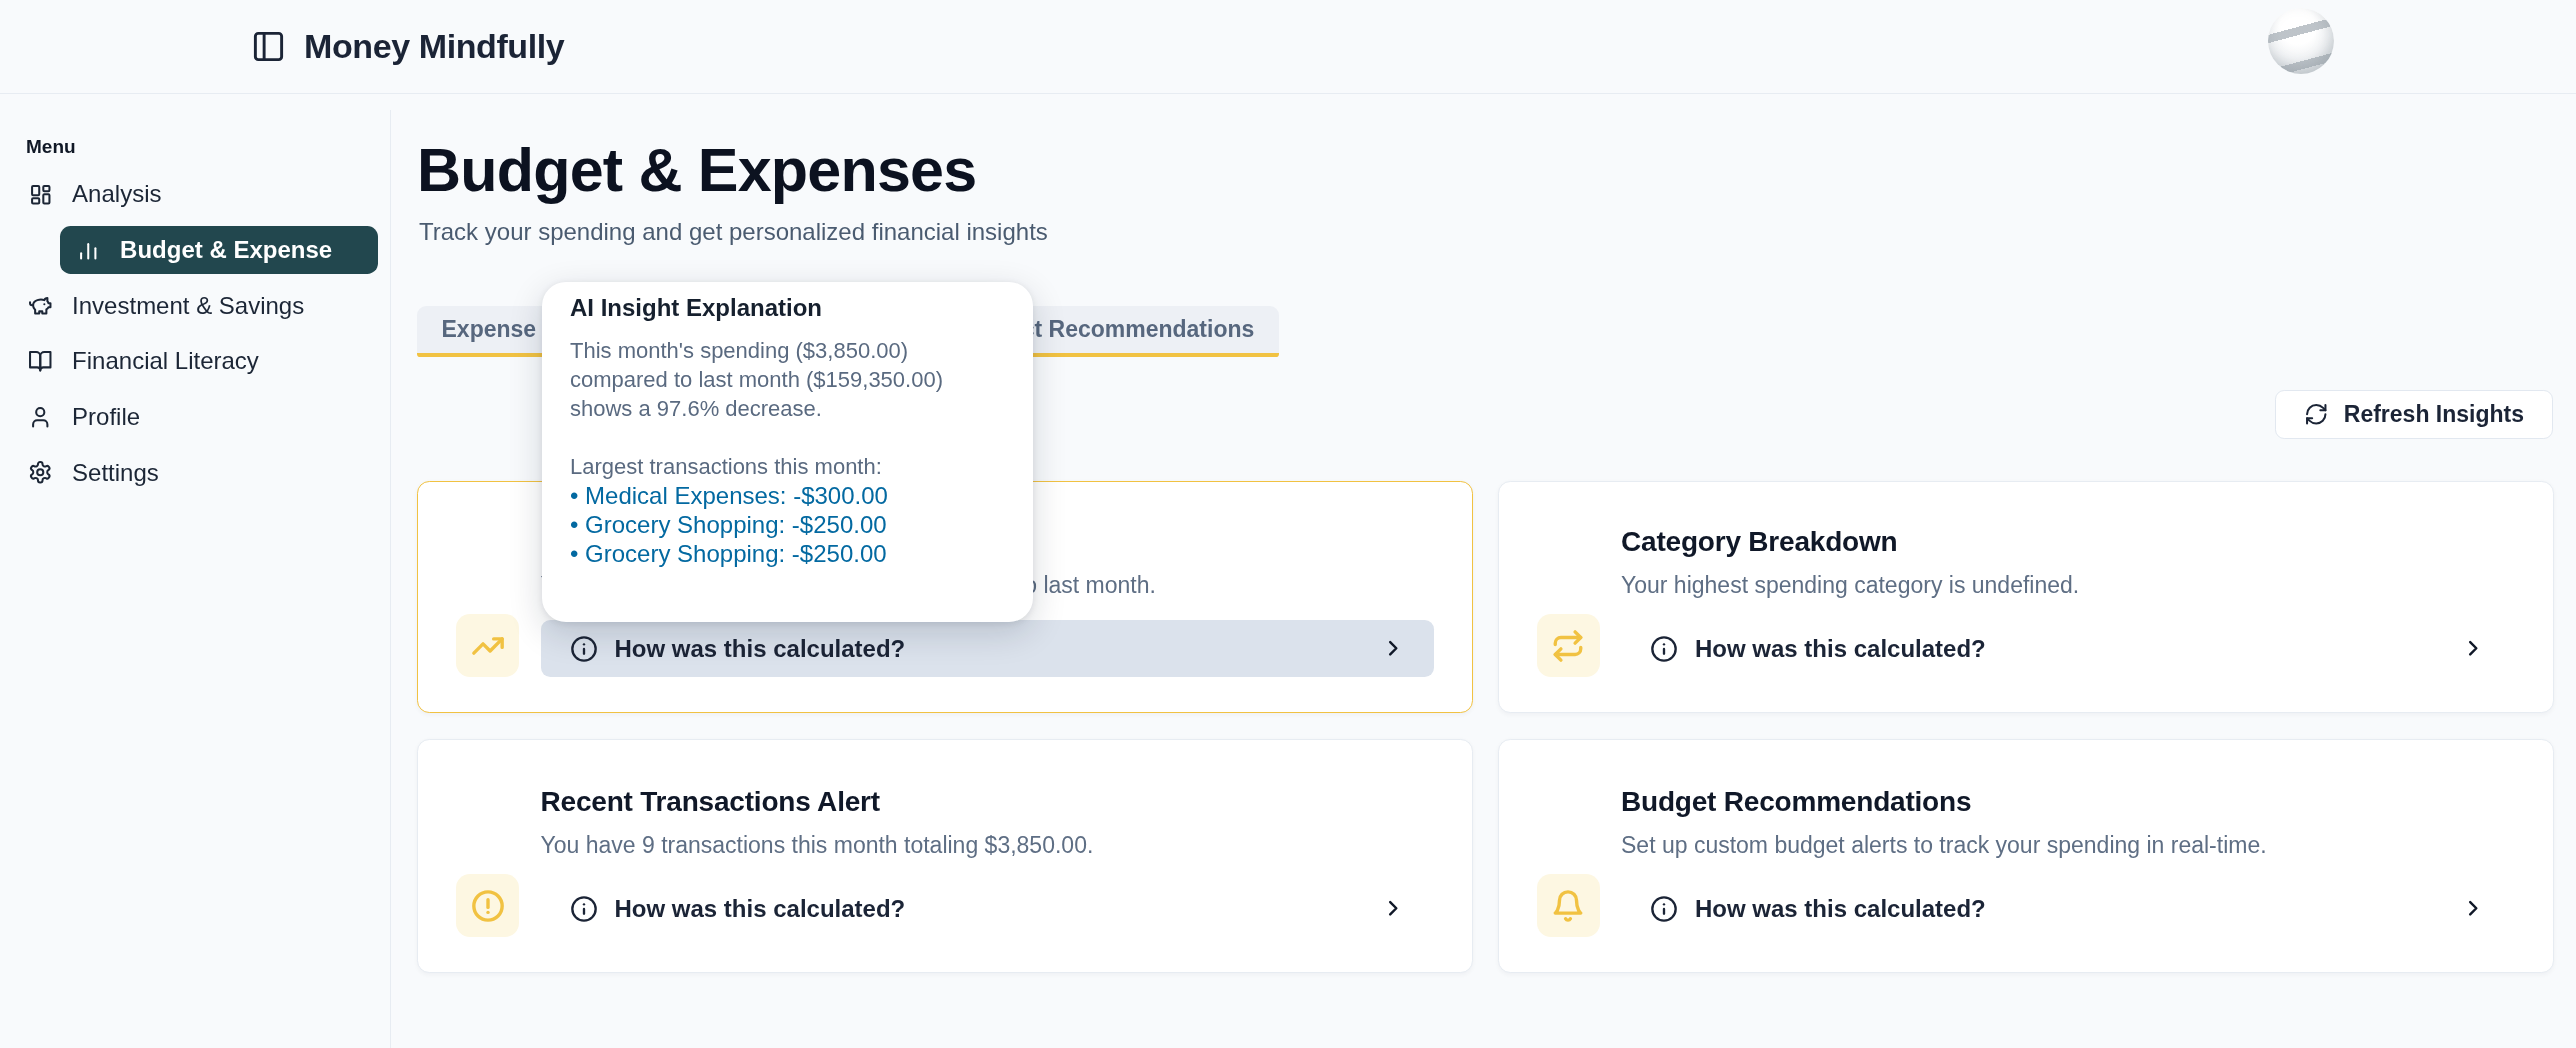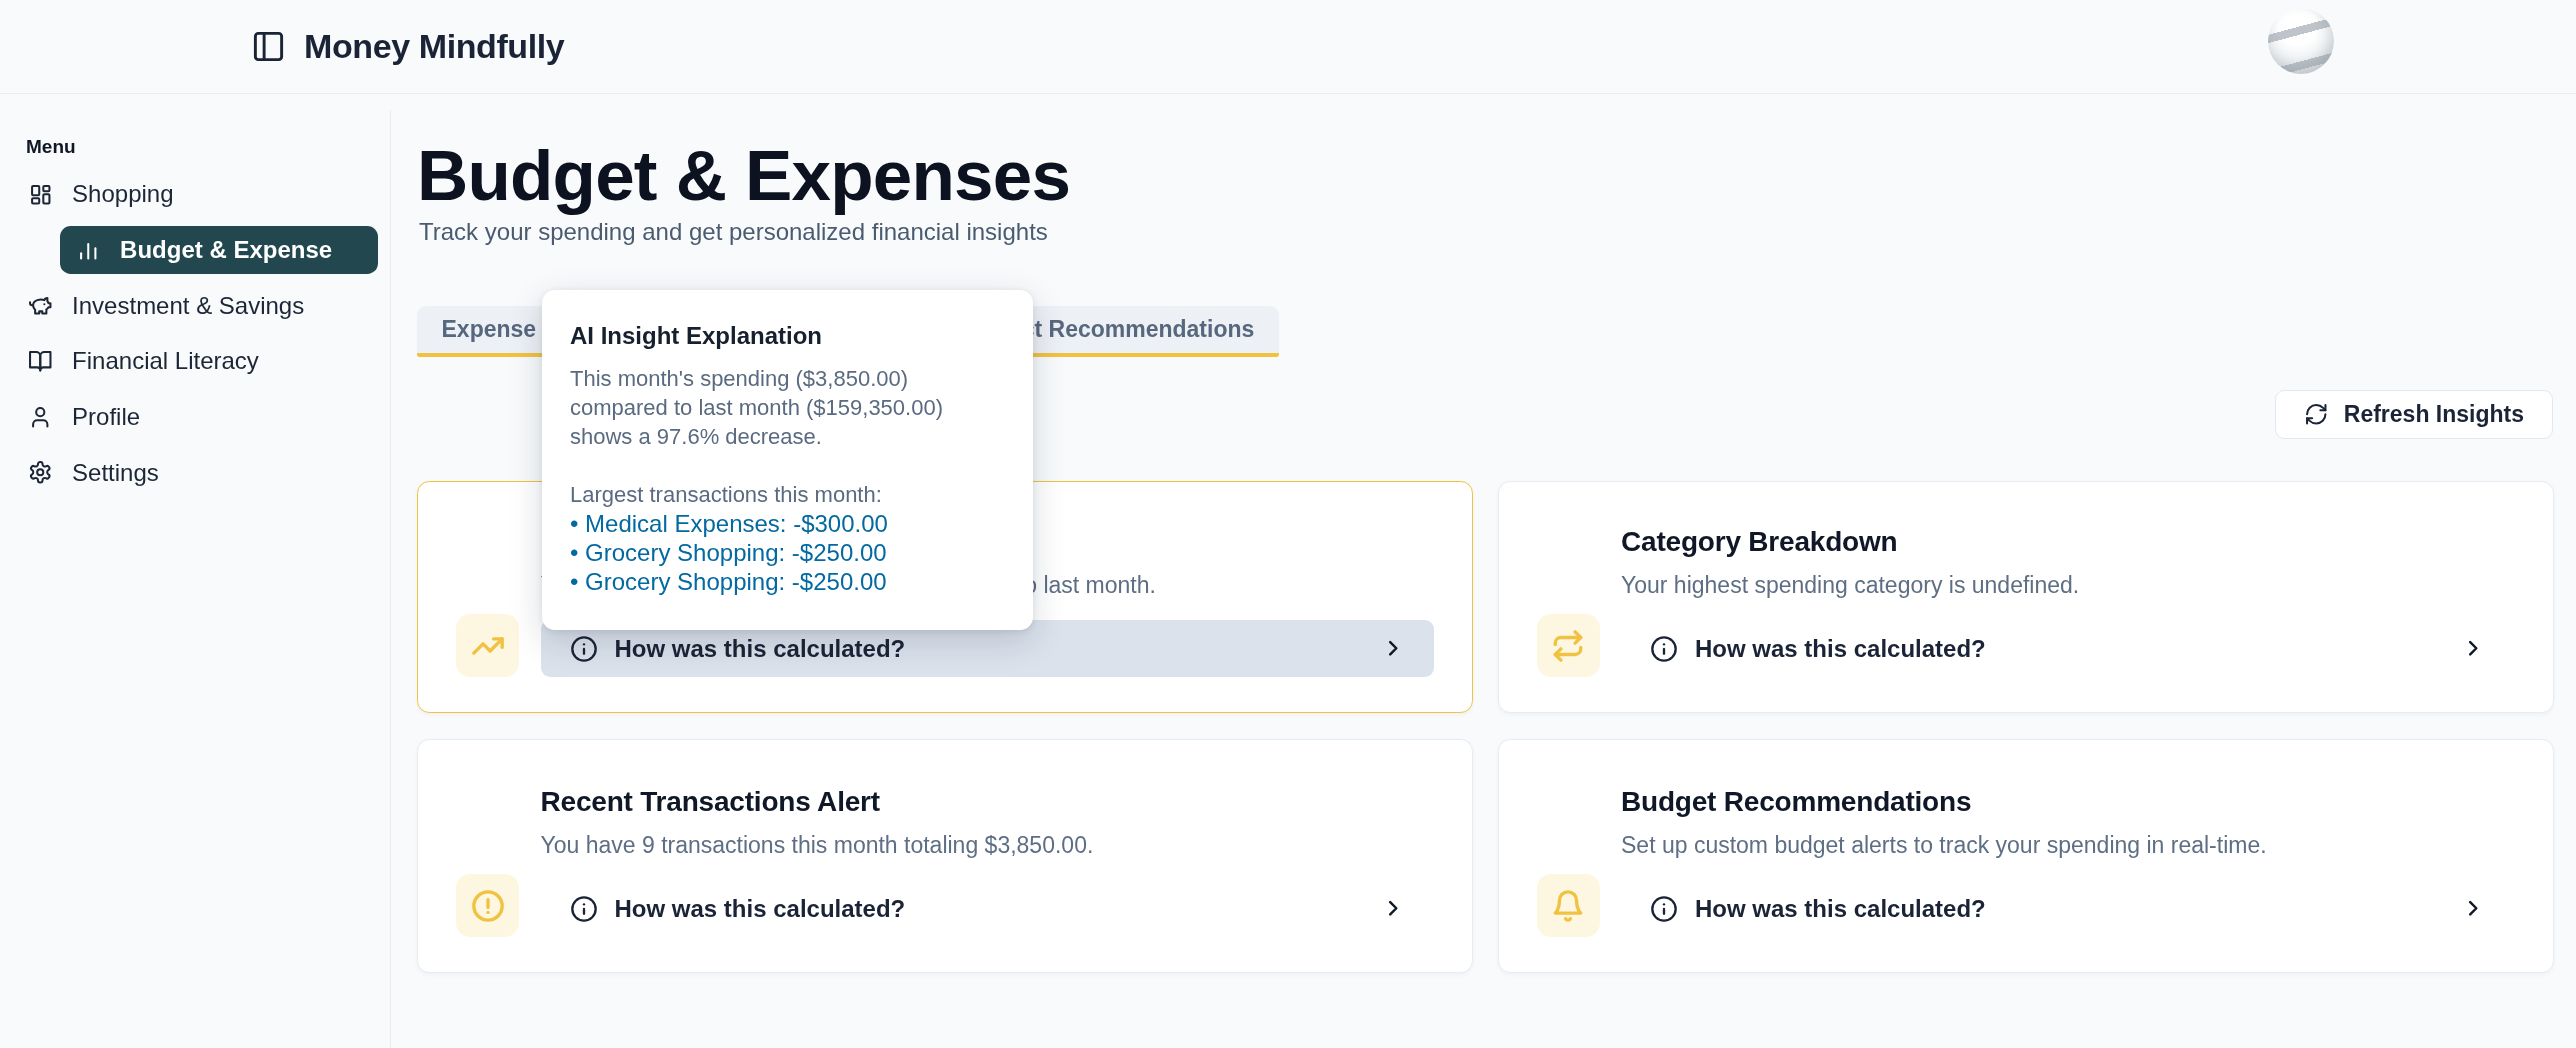--- a/index.html
+++ b/index.html
@@ -26,21 +26,21 @@
              background:#f8fafc; border-right:1.5px solid #e7ecf2; }
   .menu-label { margin:26px 0 12.3px 26px; font-size:19px; font-weight:700; color:#101826; }
   .nav { padding:0 12.3px; }
   .nav-item { display:flex; align-items:center; gap:20px; height:48px; margin-bottom:7.7px;
               padding-left:15.3px; border-radius:10.7px; font-size:24px; font-weight:500;
               color:#1c2636; cursor:pointer; }
   .nav-item .nicon { width:24.5px; height:24.5px; flex:none; display:flex; }
   .nav-item.active { background:#22474e; color:#ffffff; font-weight:700;margin-left:48px; }
 
   
-  .page-title { position:absolute; left:417px; top:135px; font-size:71px; font-weight:800;
+  .page-title { position:absolute; left:417px; top:135px; font-size:61px; font-weight:800;
                 letter-spacing:-0.8px; color:#0c1220; }
   .page-subtitle { position:absolute; left:419px; top:218px; font-size:24px; color:#4a5b70; }
 
   .tabs { position:absolute; left:417px; top:306px; display:inline-flex; align-items:stretch;
           background:#edf0f5; border-radius:9.2px 9.2px 3.1px 3.1px; border-bottom:4.6px solid #f1c242; height:51px; }
   .tab { display:flex; align-items:center; padding:0 24.5px; font-size:23px; font-weight:600;
          color:#57677e; cursor:pointer; white-space:nowrap; }
   .tab-spacer { width:270px; }
 
   .refresh-btn { position:absolute; right:23px; top:390px; height:49px; padding:0 28px;
@@ -60,22 +60,22 @@
   .card-title { font-size:28px; font-weight:700; color:#101828; line-height:34px; min-height:34px;
                 letter-spacing:-0.2px; }
   .card-sub { margin-top:12.3px; font-size:23px; line-height:29px; color:#5e6e84; }
   .calc-row { margin-top:20px; height:57px; display:flex; align-items:center; gap:17px;
               border-radius:9.2px; padding:0 29px; cursor:pointer; color:#1b2436; }
   .calc-row.hl { background:#dbe2ec; }
   .calc-label { font-size:24px; font-weight:700; }
   .calc-chevron { margin-left:auto; display:flex; color:#101828; }
 
   
-  .tooltip { position:absolute; left:542px; top:290px; width:491px; height:340px; z-index:50;
-             background:#ffffff; border-radius:13px; padding:32px 28px;
+  .tooltip { position:absolute; left:542px; top:282px; width:491px; height:340px; z-index:50;
+             background:#ffffff; border-radius:24px; padding:12px 28px;
              box-shadow:0 10.7px 34px rgba(15,23,42,0.16), 0 1.5px 6.1px rgba(15,23,42,0.08); overflow:hidden; }
   .tooltip h3 { font-size:24px; font-weight:700; color:#16202e; margin-bottom:14px; }
   .tooltip p { font-size:22px; line-height:29px; color:#5a6a80; }
   .tooltip .p2 { margin-top:29px; }
   .tooltip .bullet { font-size:24px; line-height:29px; color:#0369a1; }
 
   svg { display:block; }
 </style>
 </head>
 <body>
@@ -101,21 +101,21 @@
 
       <div class="nav-item">
         <span class="nicon">
           <svg width="24.5" height="24.5" viewBox="0 0 24 24" fill="none" stroke="currentColor" stroke-width="2" stroke-linecap="round" stroke-linejoin="round">
               <rect x="4" y="4" width="7" height="9" rx="1"></rect>
               <rect x="15" y="4" width="6" height="5" rx="1"></rect>
               <rect x="15" y="12" width="6" height="9" rx="1"></rect>
               <rect x="4" y="16" width="7" height="5" rx="1"></rect>
             </svg>
         </span>
-        <span>Shopping</span>
+        <span>Analysis</span>
       </div>
 
       <div class="nav-item active">
         <span class="nicon">
           <svg width="24.5" height="24.5" viewBox="0 0 24 24" fill="none" stroke="currentColor" stroke-width="2" stroke-linecap="round" stroke-linejoin="round">
               <line x1="5" y1="20" x2="5" y2="15"></line>
               <line x1="12" y1="20" x2="12" y2="6"></line>
               <line x1="19" y1="20" x2="19" y2="10"></line>
             </svg>
         </span>

